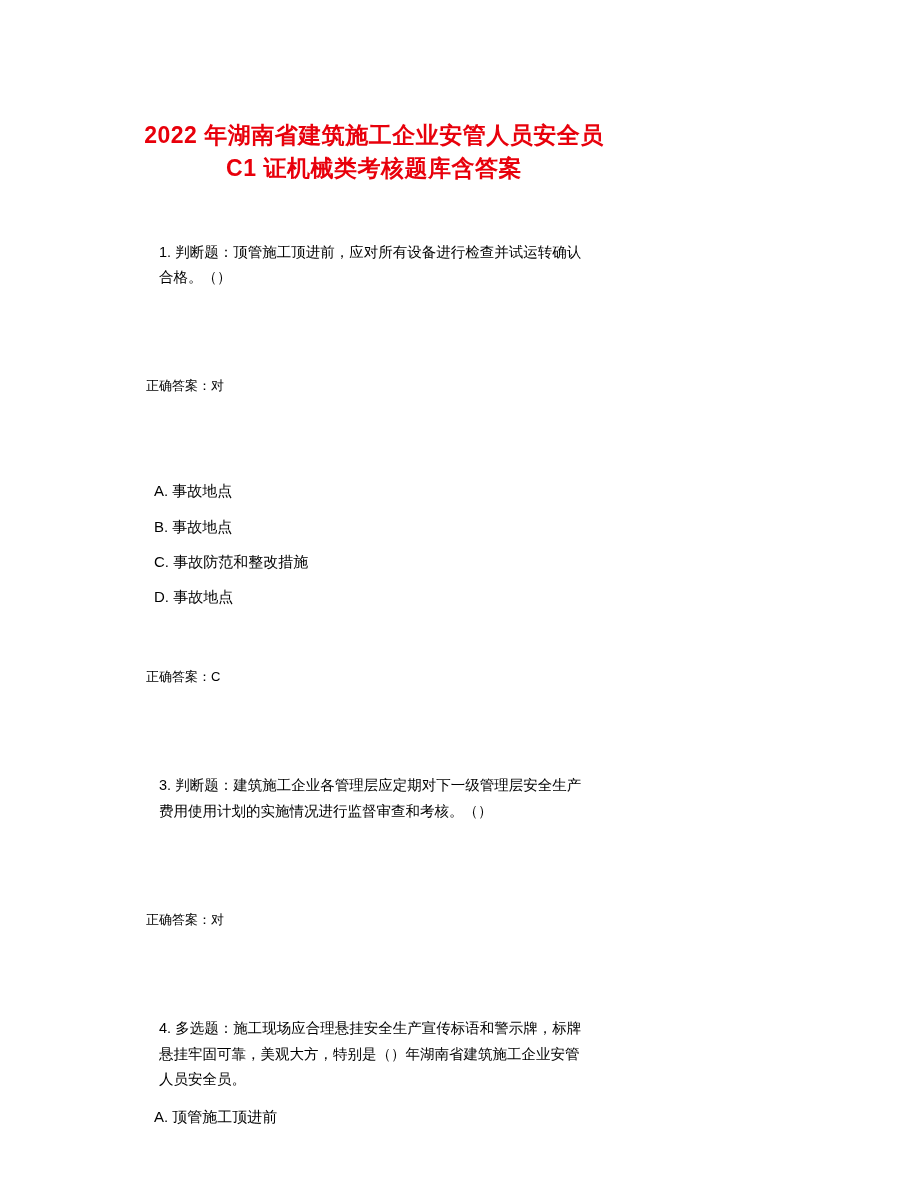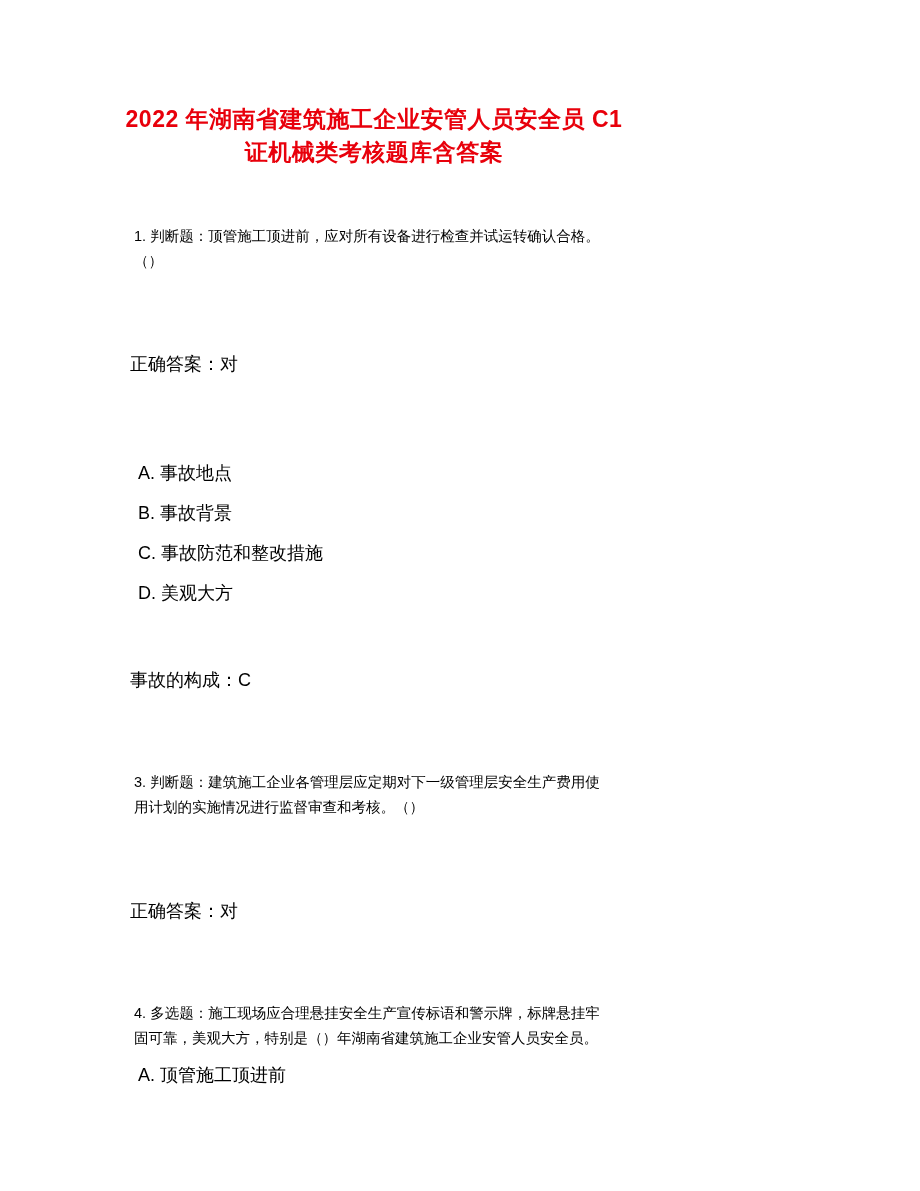--- a/index.html
+++ b/index.html
@@ -12,21 +12,21 @@
     height: 1191px;
     font-family: "Liberation Sans", "DejaVu Sans", sans-serif;
     color: #000000;
     position: relative;
     overflow: hidden;
   }
   .page {
     width: 748px;
     height: 1191px;
     box-sizing: border-box;
-    padding: 0;
+    padding: 16px;
     position: relative;
   }
   .doc-title {
     color: #e8000b;
     font-size: 23px;
     font-weight: 700;
     text-align: center;
     line-height: 1.45;
     letter-spacing: 0.5px;
     margin: 0;
@@ -38,37 +38,37 @@
     box-sizing: border-box;
     margin-top: 54px;
   }
   .question {
     margin: 0 0 0 0;
   }
   .q-stem {
     font-size: 14.5px;
     line-height: 1.75;
     color: #000;
-    margin: 4px;
+    margin: 13px;
     text-align: left;
   }
   .q-num {
     display: inline;
   }
   .options {
     margin-top: 10px;
   }
   .option {
-    font-size: 18px;
+    font-size: 15px;
     line-height: 1.55;
     color: #000;
     margin: 0 0 12px 8px;
   }
   .answer {
-    font-size: 18px;
+    font-size: 13px;
     color: #000;
     margin: 0;
     padding: 0;
   }
   .gap-lg { height: 74px; }
   .gap-md { height: 48px; }
   .q-block-1 { margin-top: 0; }
 </style>
 </head>
 <body>
@@ -86,26 +86,26 @@
       </p>
       <div class="gap-lg"></div>
       <p class="answer">正确答案：对</p>
     </div>
 
     <div class="gap-lg"></div>
 
     <div class="question">
       <div class="options">
         <div class="option">A. 事故地点</div>
-        <div class="option">B. 事故背景</div>
+        <div class="option">B. 事故地点</div>
         <div class="option">C. 事故防范和整改措施</div>
-        <div class="option">D. 美观大方</div>
+        <div class="option">D. 事故地点</div>
       </div>
       <div class="gap-md"></div>
-      <p class="answer">事故的构成：C</p>
+      <p class="answer">正确答案：C</p>
     </div>
 
     <div class="gap-lg"></div>
 
     <div class="question">
       <p class="q-stem">
         <span class="q-num">3.</span>
         <span>判断题：建筑施工企业各管理层应定期对下一级管理层安全生产费用使用计划的实施情况进行监督审查和考核。（）</span>
       </p>
       <div class="gap-lg"></div>

